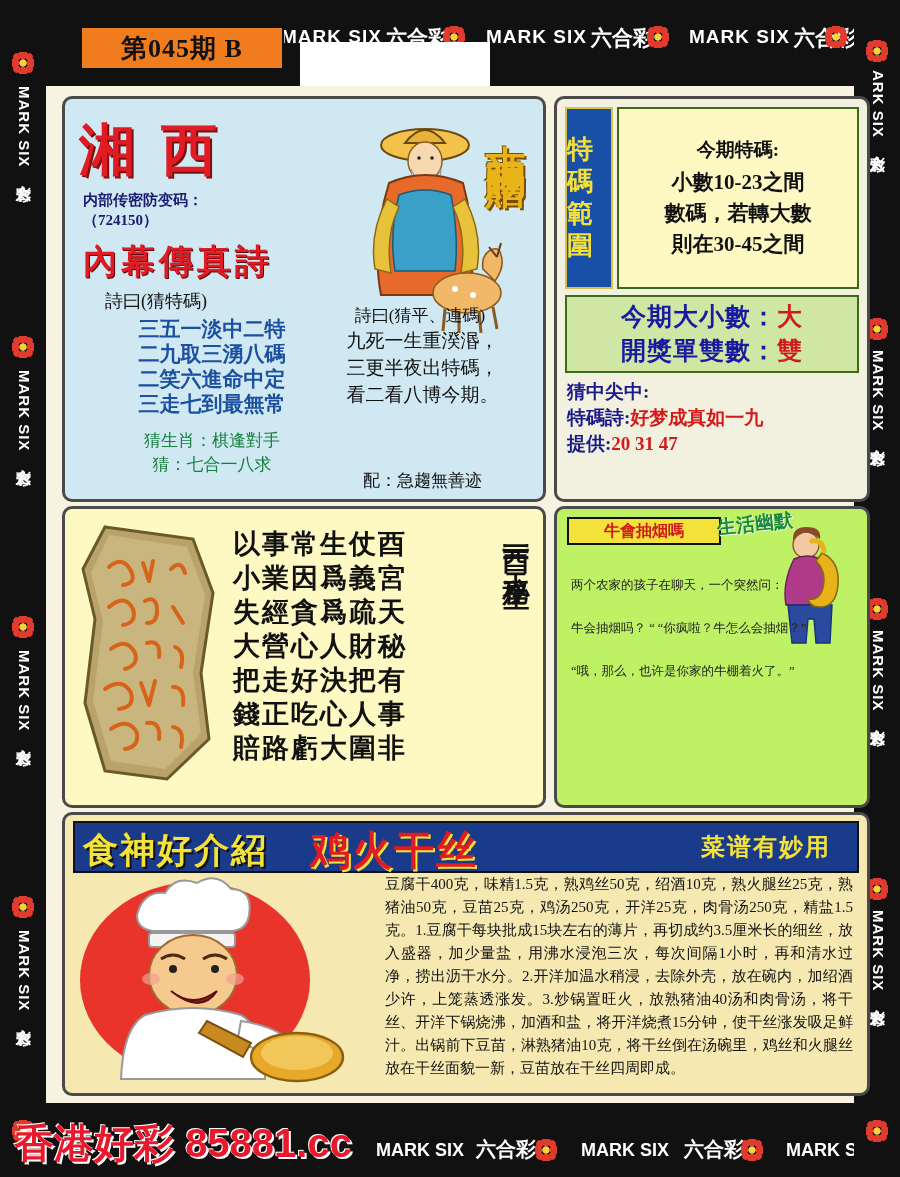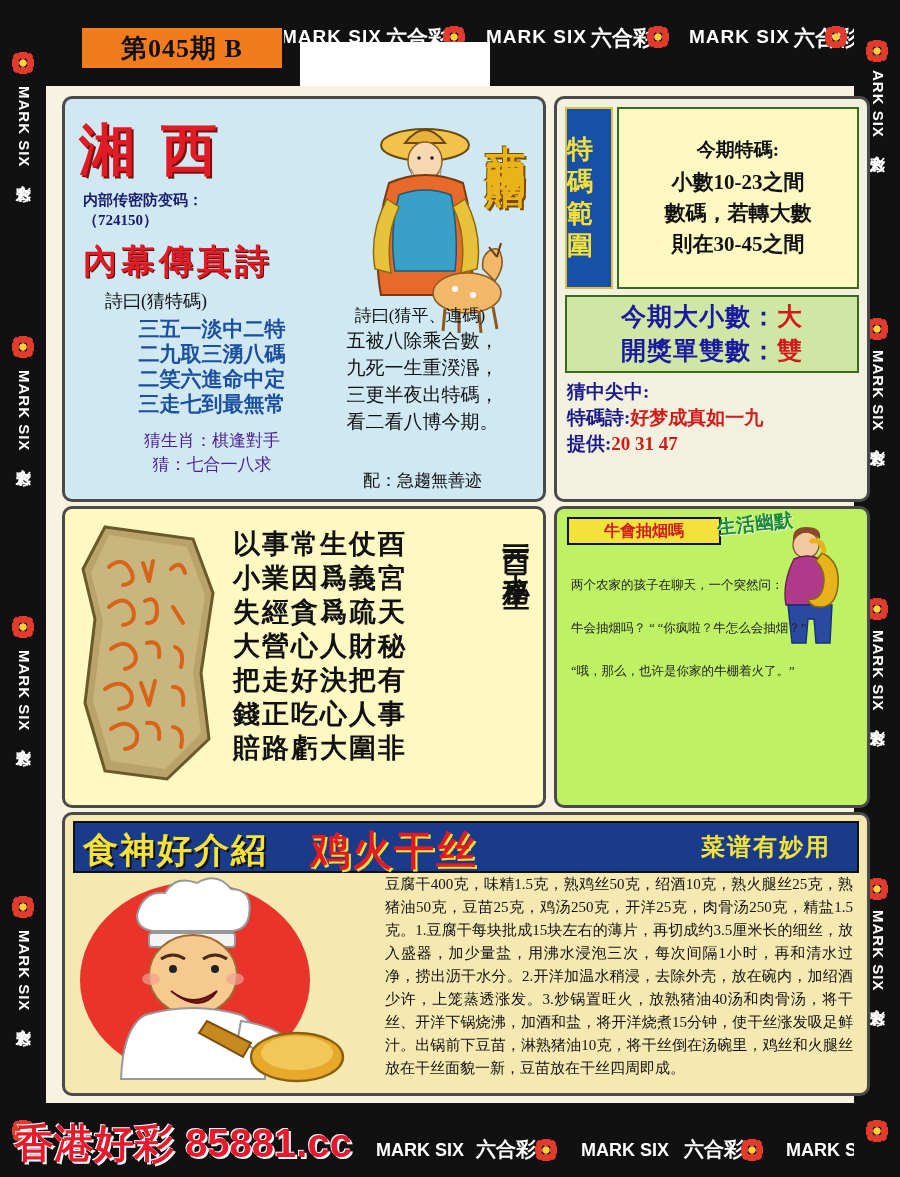--- a/index.html
+++ b/index.html
@@ -92,21 +92,21 @@
     position:absolute;left:14px;top:14px;font-size:56px;font-weight:bold;color:#e01b24;
     letter-spacing:26px;text-shadow:2px 2px 0 #7a1010;
   }
   .neibu{position:absolute;left:18px;top:92px;font-size:15px;color:#1a1a6e;font-weight:bold;}
   .neibu2{position:absolute;left:18px;top:112px;font-size:15px;color:#1a1a6e;font-weight:bold;}
   .neimu{position:absolute;left:18px;top:140px;font-size:34px;font-weight:bold;color:#e01b24;letter-spacing:4px;
     text-shadow:1px 1px 0 #5a0a0a;}
   .shiyue1{position:absolute;left:40px;top:190px;font-size:18px;color:#111;}
   .poemL{position:absolute;left:22px;top:218px;width:250px;font-size:21px;color:#1b4fa0;font-weight:bold;line-height:25px;text-align:center;}
   .poemL .l{display:block;}
-  .guess{position:absolute;left:22px;top:330px;width:250px;font-size:17px;color:#4c1d95;line-height:24px;text-align:center;}
+  .guess{position:absolute;left:22px;top:330px;width:250px;font-size:17px;color:#15803d;line-height:24px;text-align:center;}
   .shiyue2{position:absolute;left:250px;top:205px;width:210px;font-size:17px;color:#111;text-align:center;}
   .poemR{position:absolute;left:250px;top:228px;width:215px;font-size:19px;color:#111;line-height:27px;text-align:center;}
   .poemR .l{display:block;}
   .pei{position:absolute;left:250px;top:370px;width:215px;font-size:17px;color:#111;text-align:center;}
 
   
   .deity{position:absolute;left:262px;top:4px;width:190px;height:230px;}
   .jishen{
     position:absolute;right:10px;top:14px;font-size:40px;font-weight:bold;color:#e9b31a;
     writing-mode:vertical-rl;letter-spacing:8px;text-shadow:2px 2px 0 #7a4a00, -1px -1px 0 #7a4a00;
@@ -258,21 +258,20 @@
         <span class="l">二笑六進命中定</span>
         <span class="l">三走七到最無常</span>
       </div>
       <div class="guess">
         <div>猜生肖：棋逢對手</div>
         <div>猜：七合一八求</div>
       </div>
 
       <div class="shiyue2">詩曰(猜平、連碼)</div>
       <div class="poemR">
-        <span class="l">五被八除乘合數，</span>
         <span class="l">九死一生重湀湣，</span>
         <span class="l">三更半夜出特碼，</span>
         <span class="l">看二看八博今期。</span>
       </div>
       <div class="pei">配：急趨無善迹</div>
     </div>
 
     <div class="panel p-spec">
       <div class="spec-label">
         <span>特碼範圍</span>

